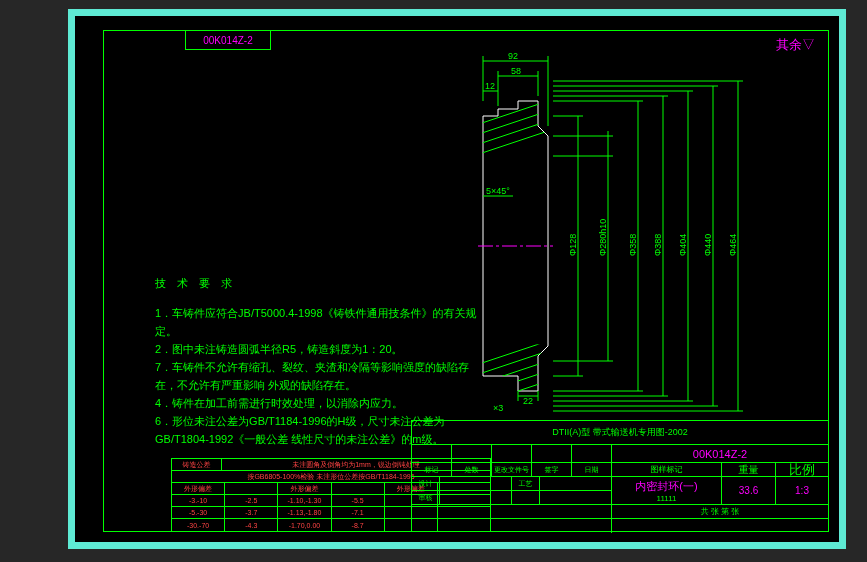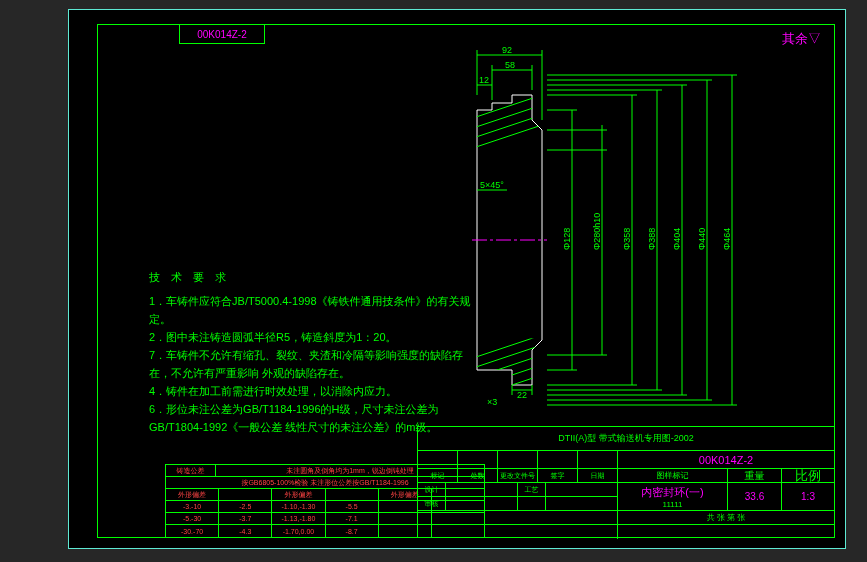--- a/index.html
+++ b/index.html
@@ -10,21 +10,21 @@
   height: 562px;
   overflow: hidden;
 }
 .frame {
   position: absolute;
   left: 68px;
   top: 9px;
   width: 778px;
   height: 540px;
   background: #000;
-  border: 1px solid #5eead4;
+  border: 7px solid #5eead4;
 }
 .inner-frame {
   position: absolute;
   left: 28px;
   top: 14px;
   right: 10px;
   bottom: 10px;
   border: 1px solid #00ff00;
 }
 .part-tag {
@@ -60,21 +60,21 @@
   position: absolute;
   left: 80px;
   top: 258px;
   width: 330px;
   color: #00ff00;
   font-size: 11px;
   line-height: 18px;
 }
 .tech-req .title {
   letter-spacing: 4px;
-  margin-bottom: 6px;
+  margin-bottom: 12px;
 }
 .titleblock {
   position: absolute;
   right: 10px;
   bottom: 10px;
   width: 418px;
   height: 112px;
   border: 1px solid #00ff00;
 }
 .tb-row {

